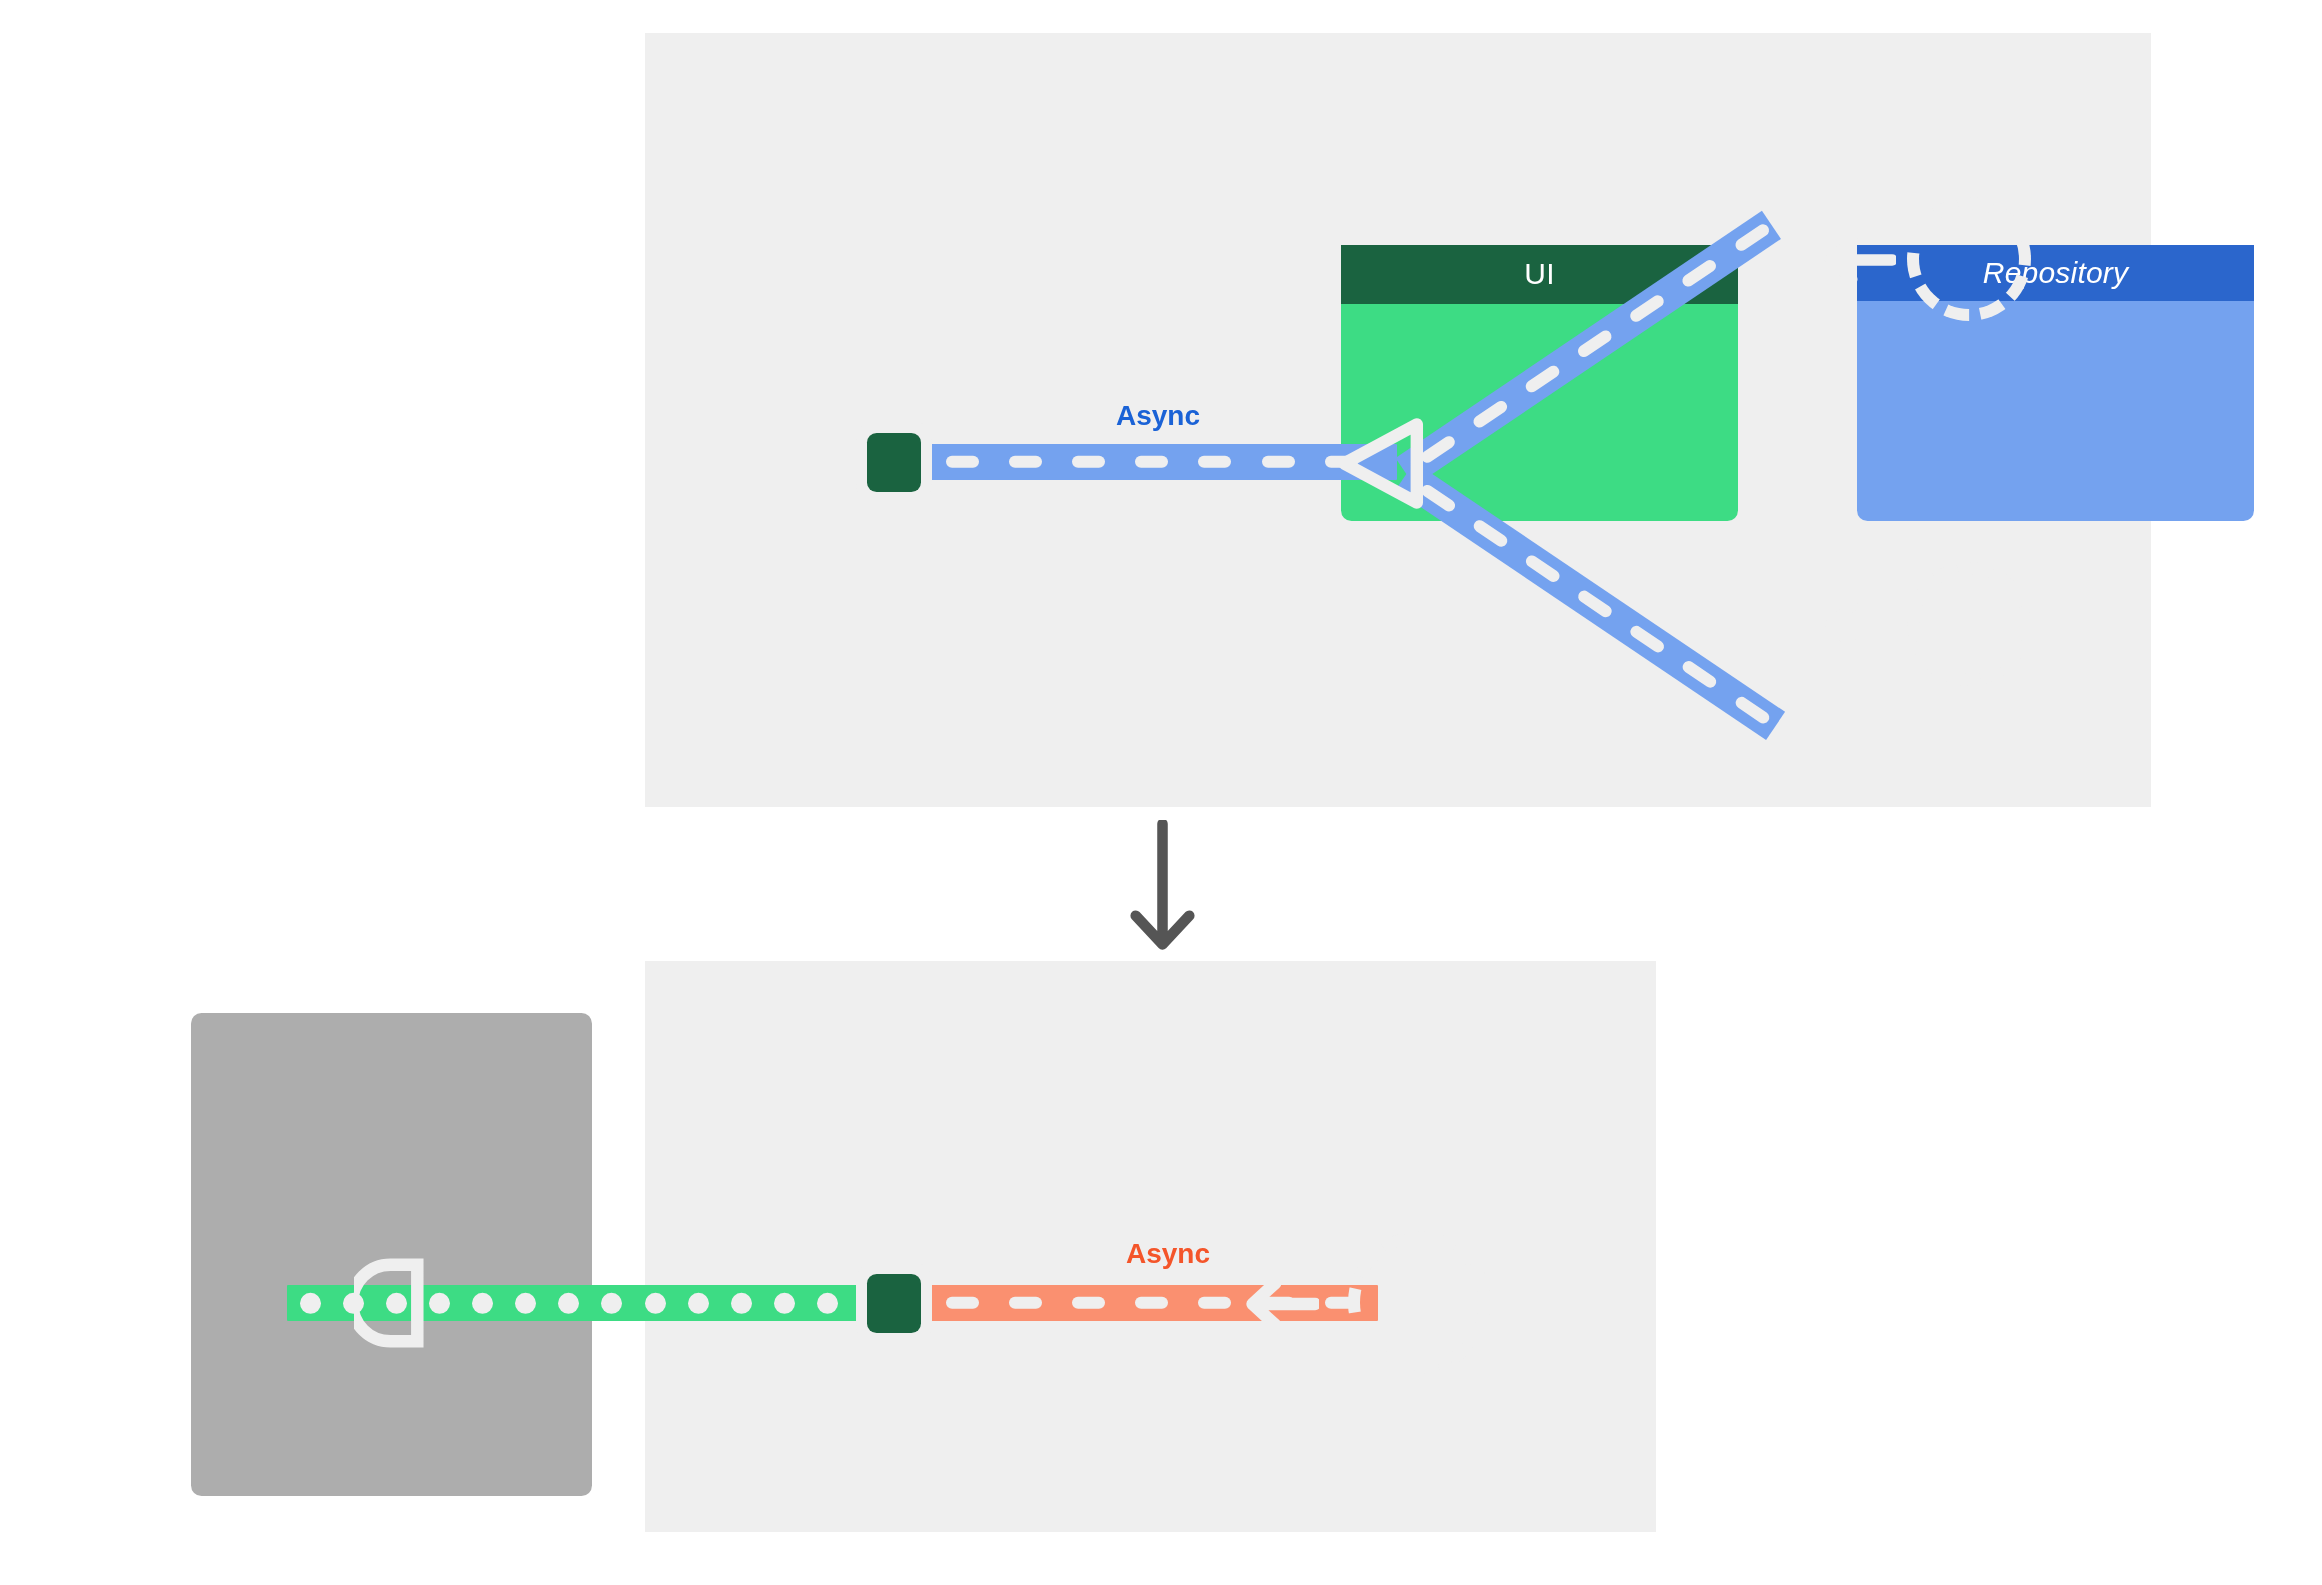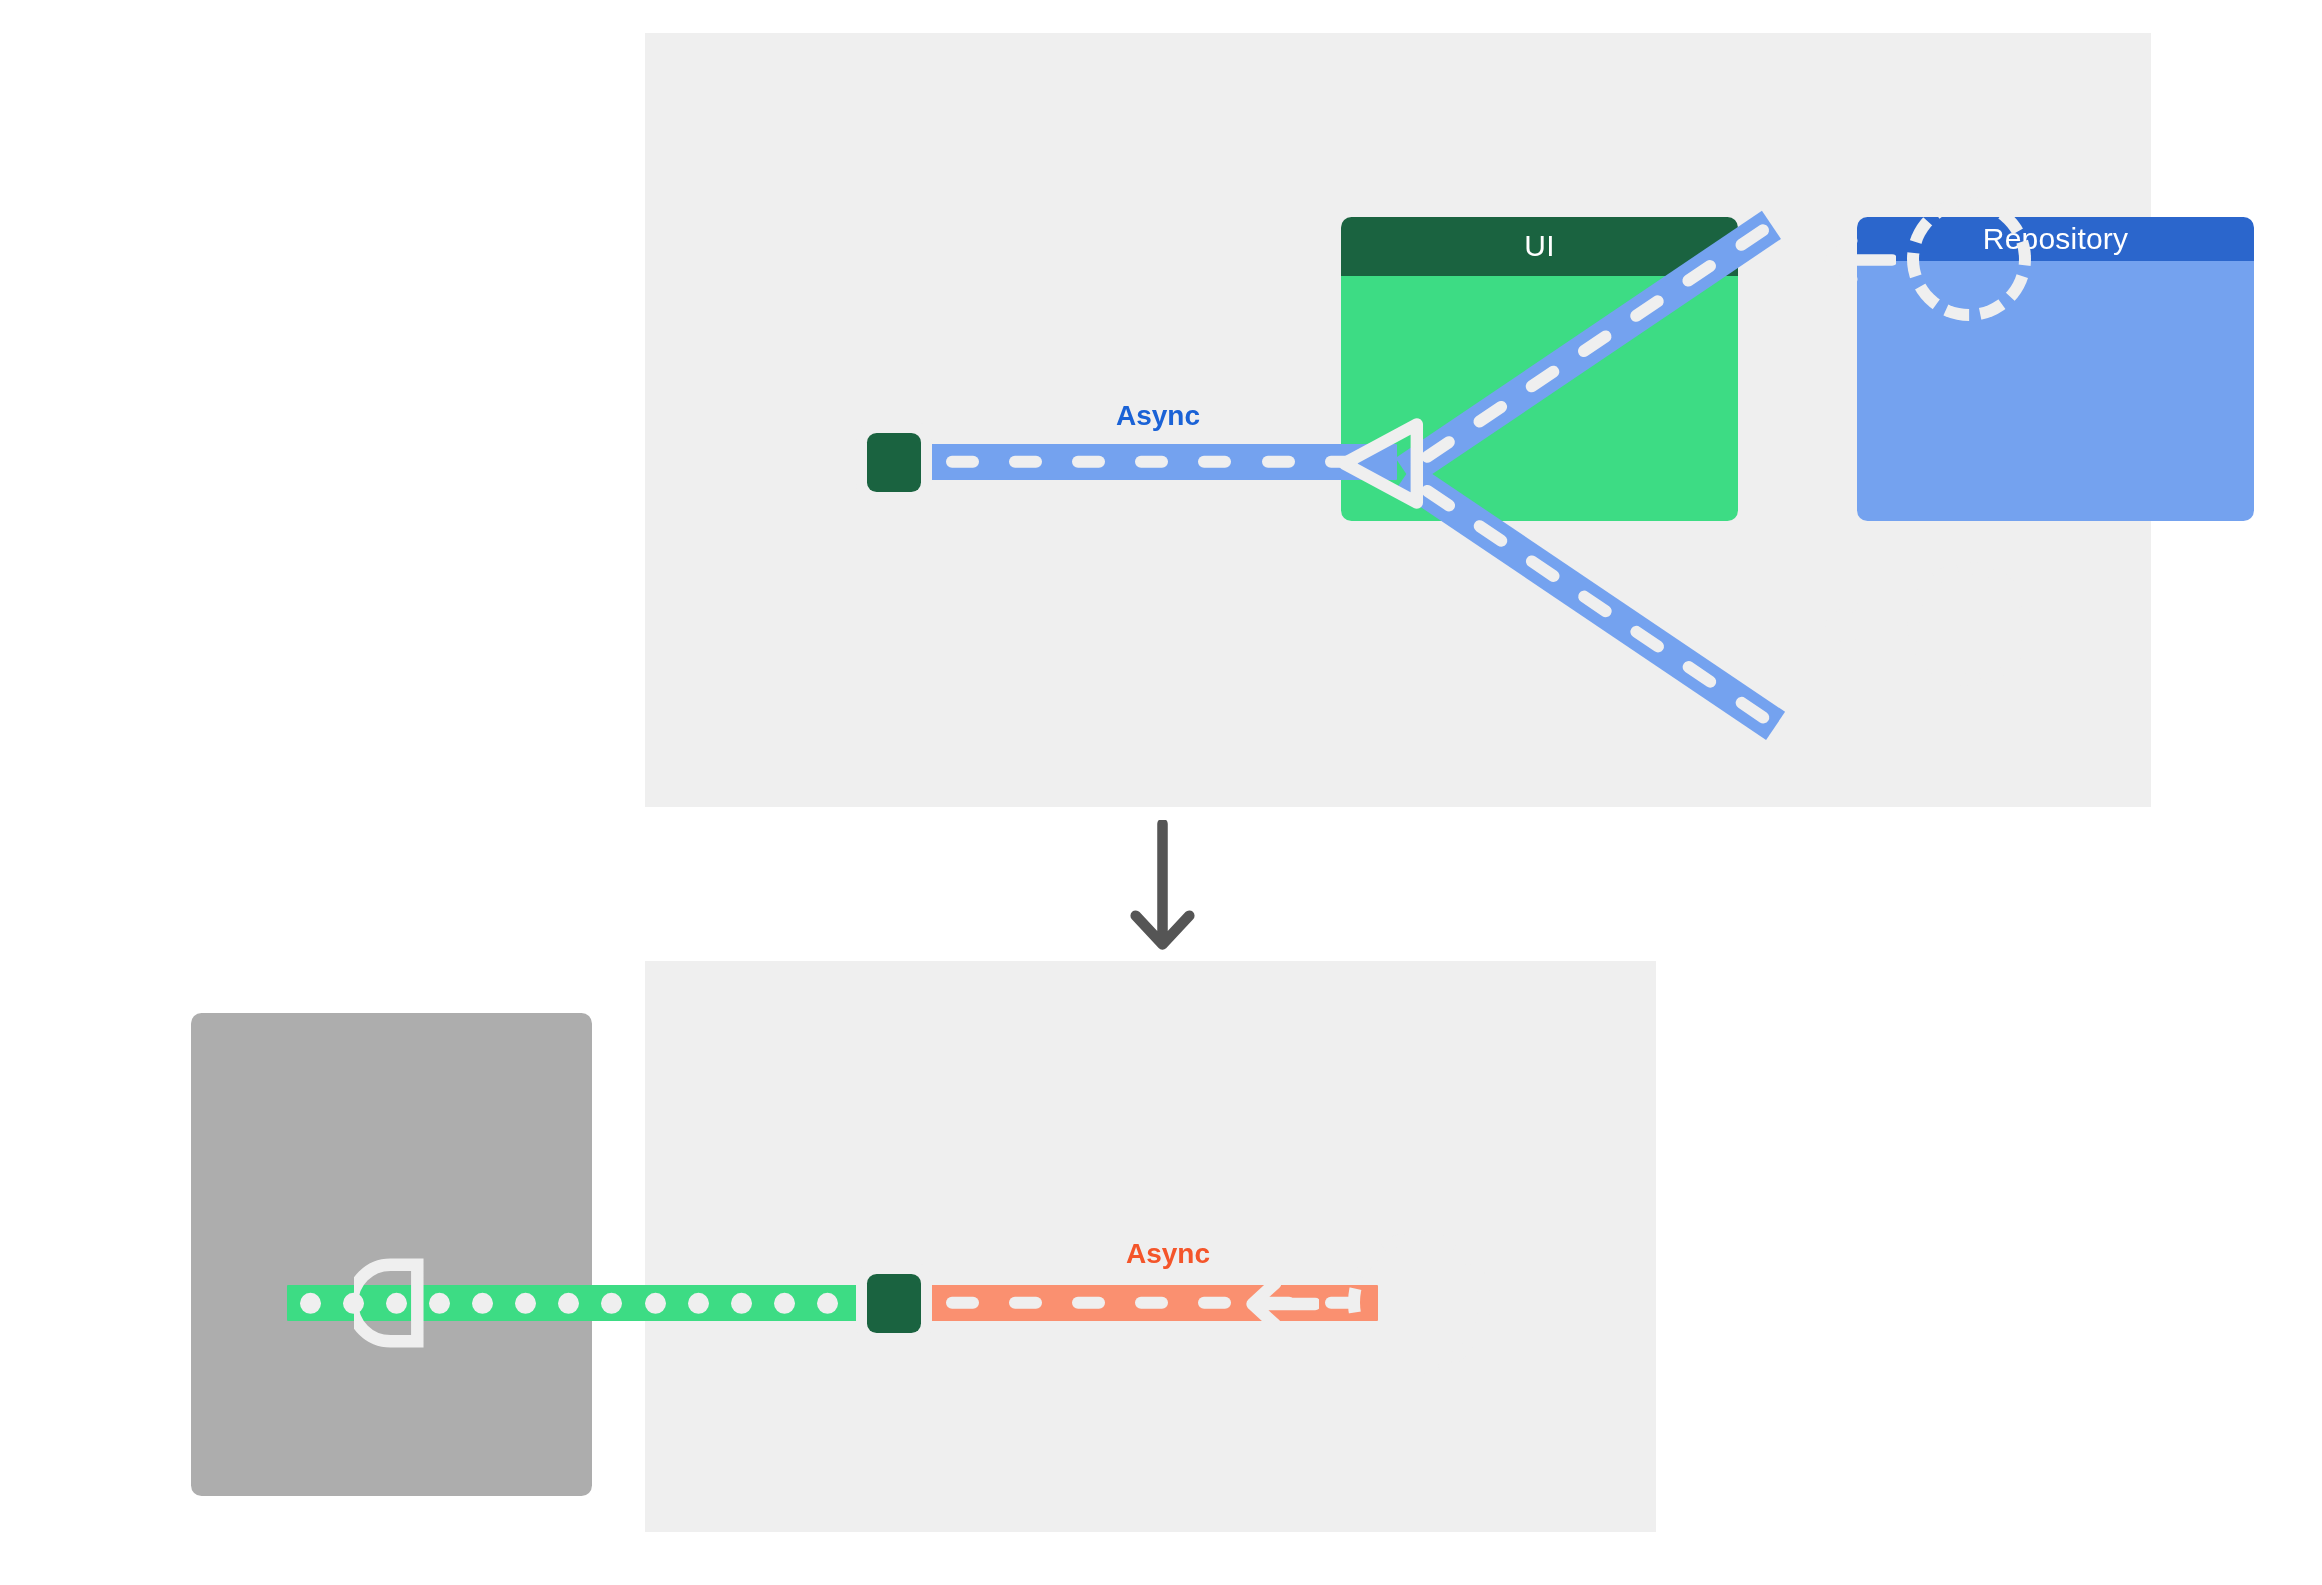--- a/index.html
+++ b/index.html
@@ -10,38 +10,38 @@
   
   .panel{position:absolute;background:#efefef;}
   #panel-top{left:645px;top:33px;width:1506px;height:774px;}
   #panel-bottom{left:645px;top:961px;width:1011px;height:571px;}
 
   
   .box{position:absolute;border-radius:10.5px;overflow:hidden;
        display:flex;flex-direction:column;}
   .box .hdr{flex:0 0 auto;display:flex;align-items:center;justify-content:center;
             text-align:center;color:#fff;font-size:30px;line-height:1.15;
-            letter-spacing:0.2px;padding:0 7.6px;box-sizing:border-box;}
+            letter-spacing:0.2px;padding:0 7.6px;box-sizing:border-box;margin-top:28px;}
   .box .body{flex:1 1 auto;position:relative;}
 
   
   .ui-box .hdr{background:#1a6340;}
   .ui-box .body{background:#3ddc84;}
   
   .repo-box .hdr{background:#2b66cc;}
   .repo-box .body{background:#74a2ef;}
   
   .test-box .hdr{background:#7d7d7d;}
   .test-box .body{background:#adadad;}
 
   
   #ui-top        {left:696px; top:184px;  width:397px; height:304px;}
   #ui-top  .hdr  {height:59px;}
   #repository    {left:1212px;top:184px;  width:397px; height:304px;}
-  #repository .hdr{height:44px;}
+  #repository .hdr{height:56px;font-style:italic;}
   #test-box         {left:191px; top:1013px;width:401px; height:483px;}
   #test-box .hdr    {height:84px;}
 
   
   .band{position:absolute;height:36px;}
   .band .rail{position:absolute;inset:0;border-radius:1px;}
   .band .dashes{position:absolute;left:0;right:0;top:50%;height:12.4px;
                 transform:translateY(-50%);}
   .band .dashes i{position:absolute;top:0;height:12.4px;width:32.5px;
                   background:#efefef;border-radius:6.7px;}

